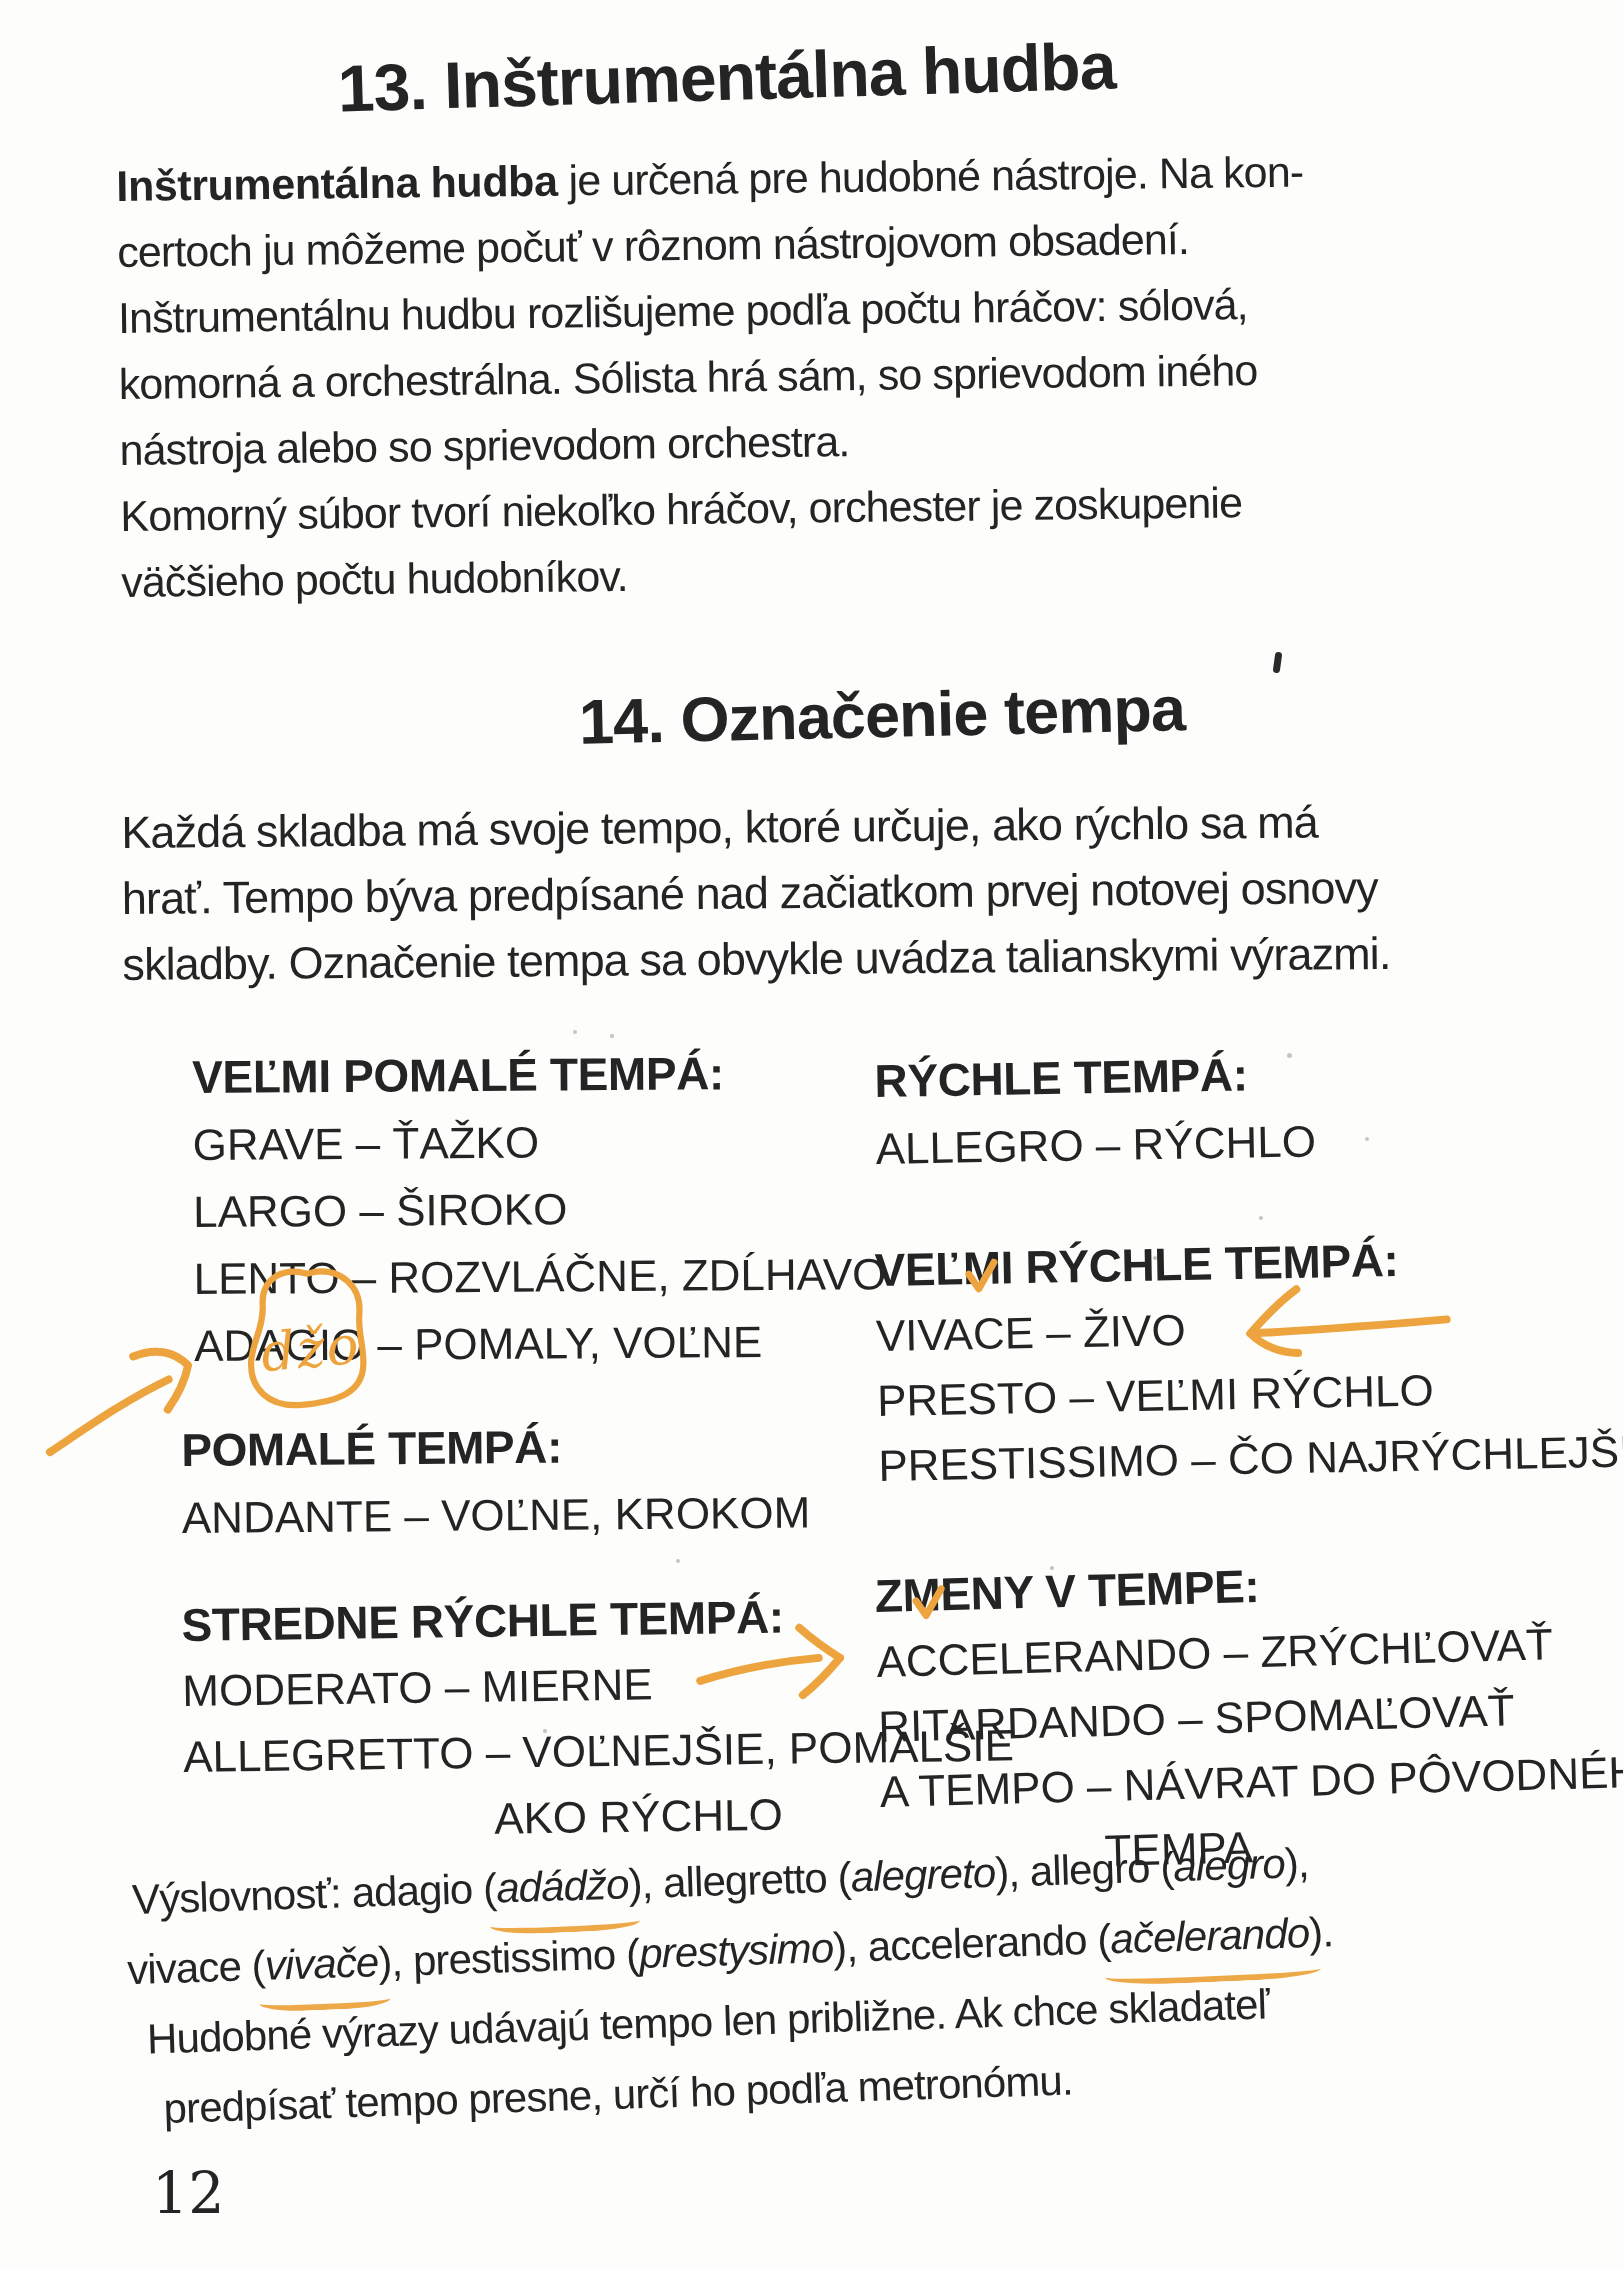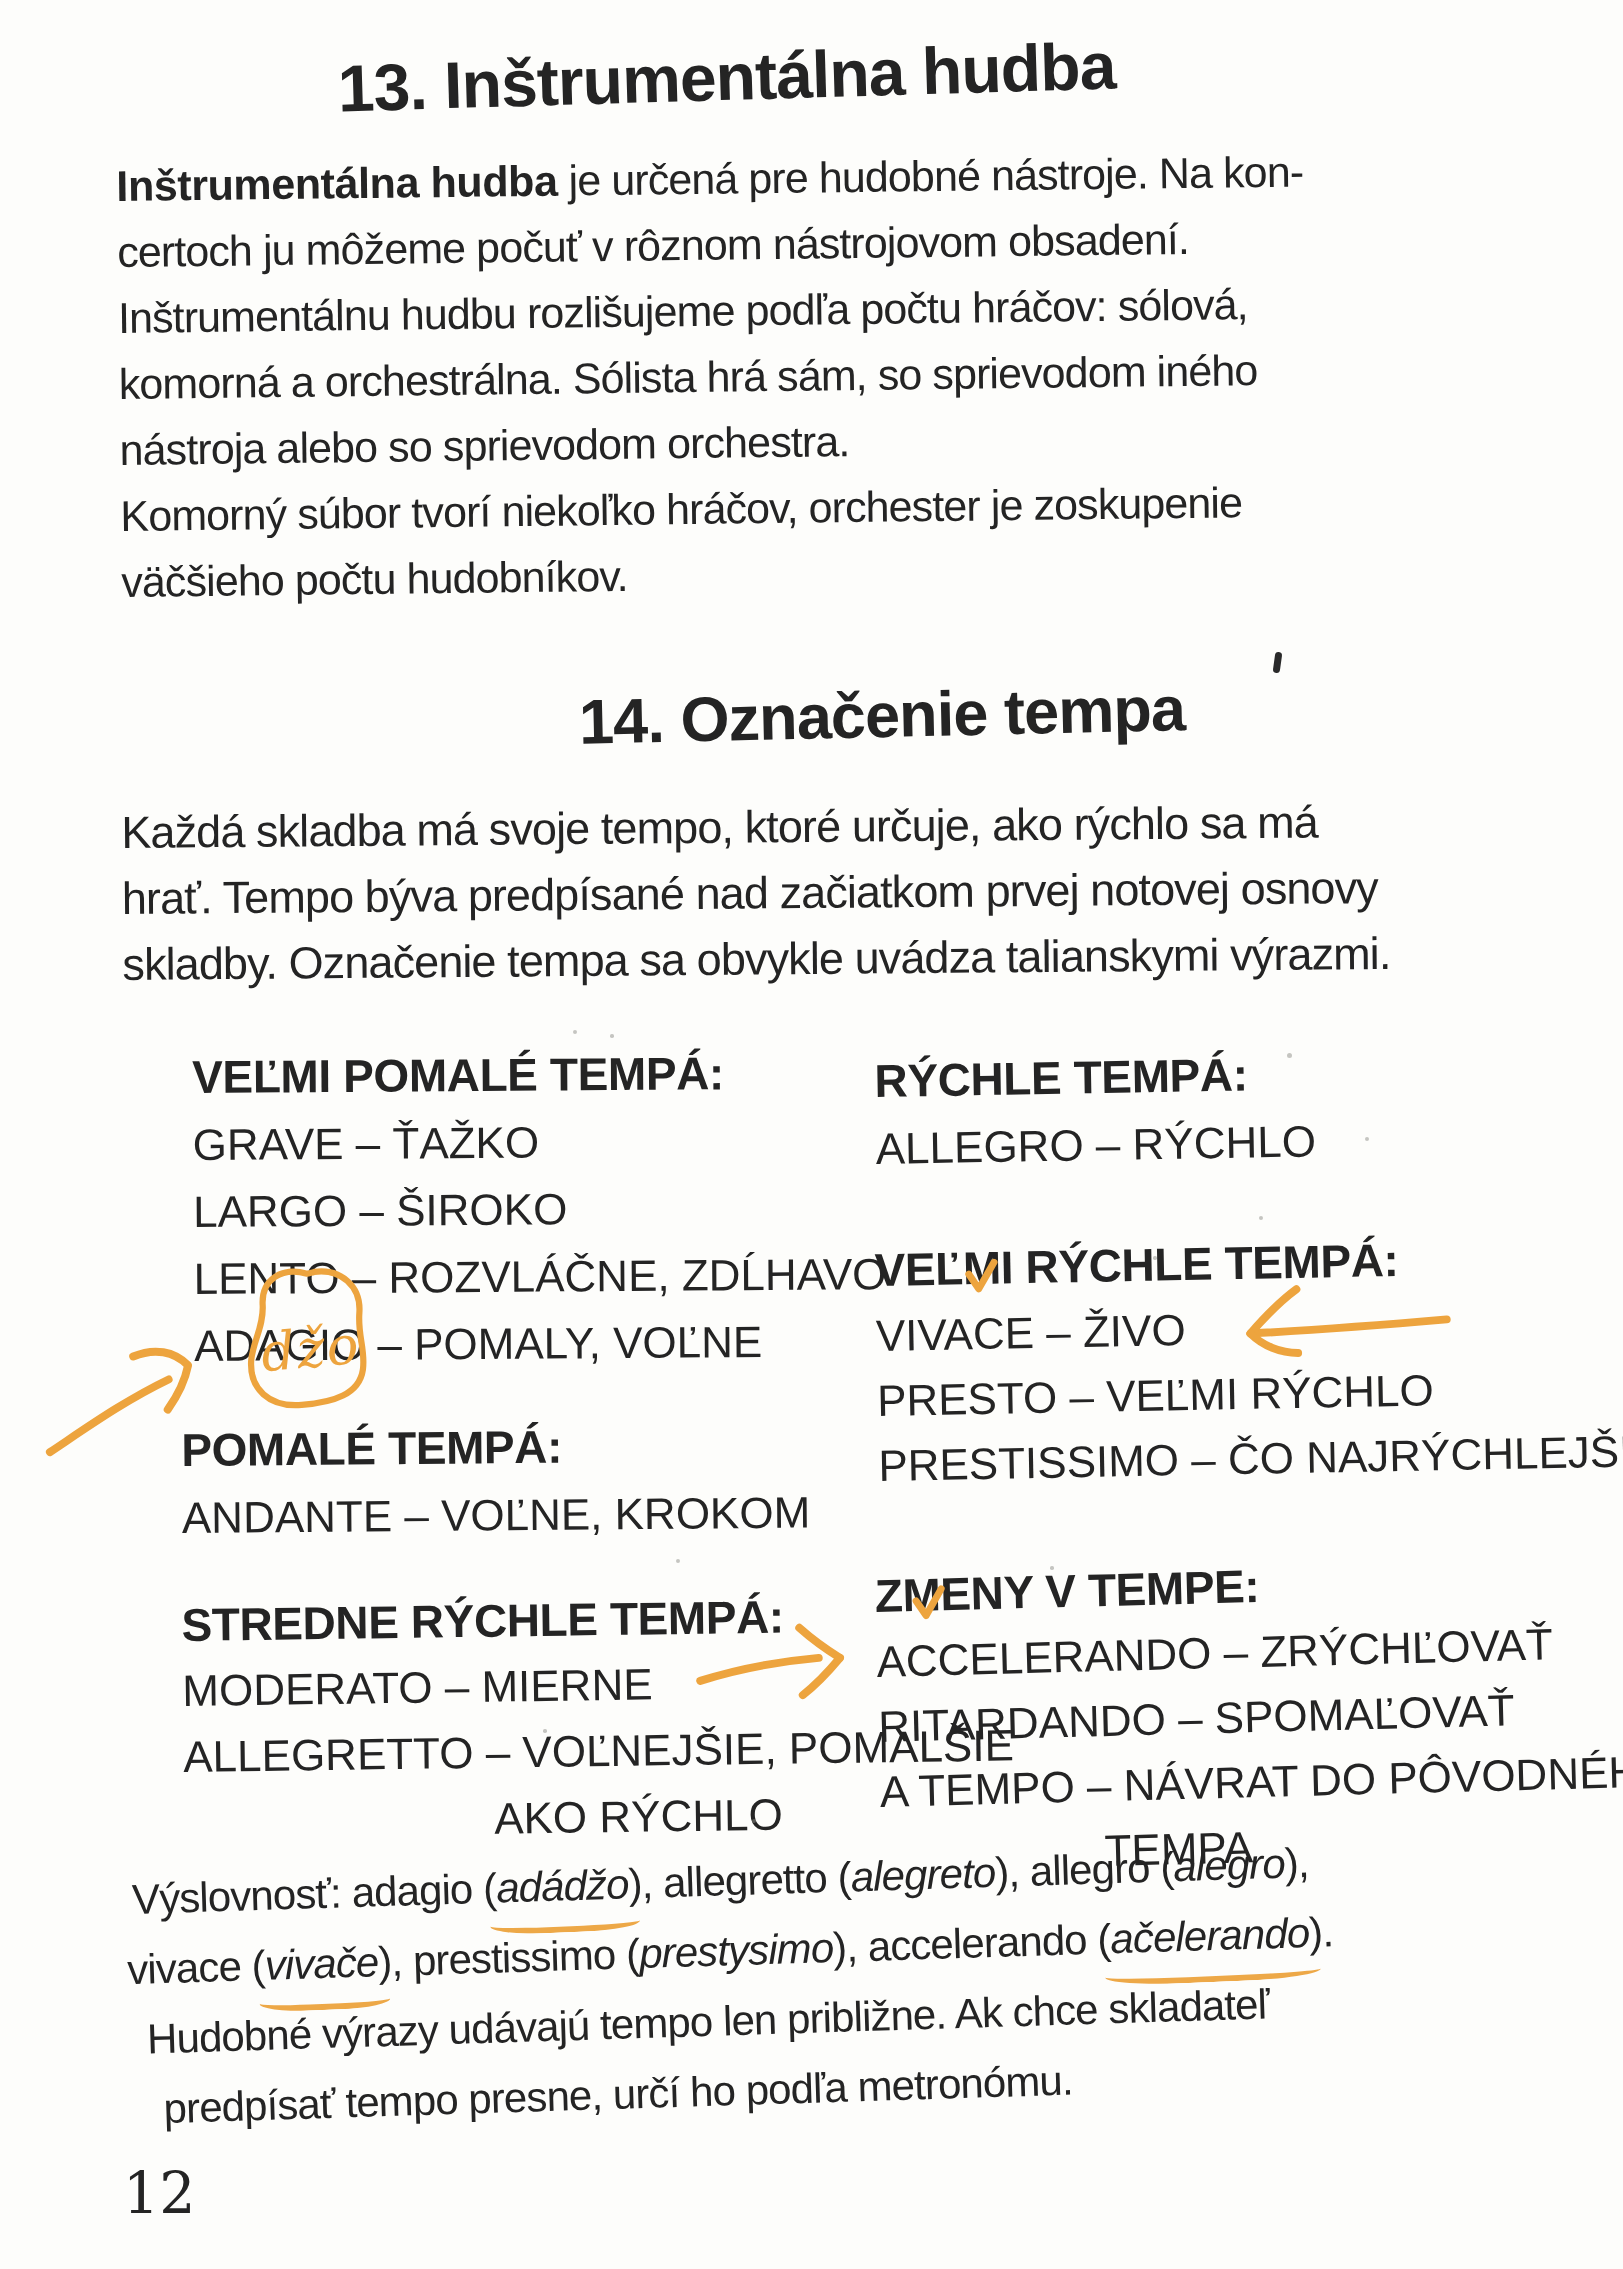--- a/index.html
+++ b/index.html
@@ -27,21 +27,21 @@
   .group .t{font-weight:bold; font-size:46px; letter-spacing:-0.4px;}
   #g-veryslow{top:1044px; left:192px; transform:rotate(-0.4deg);}
   #g-slow{top:1417px; left:181px; transform:rotate(-0.5deg);}
   #g-medium{top:1592px; left:181px; line-height:66px; transform:rotate(-0.8deg);}
   #g-fast{top:1048px; left:874px; transform:rotate(-1deg);}
   #g-veryfast{top:1238px; left:874px; line-height:65px; transform:rotate(-1.1deg);}
   #g-changes{top:1564px; left:874px; line-height:65px; transform:rotate(-1.5deg);}
   .indent1{margin-left:310px;}
   .indent2{margin-left:223px;}
   
-  .pagenum{position:absolute; top:2160px; left:123px; font-family:"DejaVu Serif",serif; font-size:57px;}
+  .pagenum{position:absolute; top:2160px; left:152px; font-family:"DejaVu Serif",serif; font-size:57px;}
   
   .u-orange{position:relative; display:inline-block;}
   .u-orange::after{content:""; position:absolute; left:-7px; right:-10.6px; bottom:-11.5px; height:12.4px;
        border-bottom:6.2px solid var(--annot); border-radius:45%/10.6px; transform:rotate(-0.6deg); opacity:.95;}
   .cwrap{position:relative; display:inline-block;}
   svg.check{position:absolute; top:-41px; width:35px; height:35px; overflow:visible;}
   svg.check path{fill:none; stroke:var(--annot); stroke-width:8; stroke-linecap:round; stroke-linejoin:round;}
   svg.annot{position:absolute; overflow:visible;}
   svg.annot path{fill:none; stroke:var(--annot); stroke-width:9; stroke-linecap:round; stroke-linejoin:round;}
   #blob{top:1263px; left:229px; width:149px; height:165px;}

